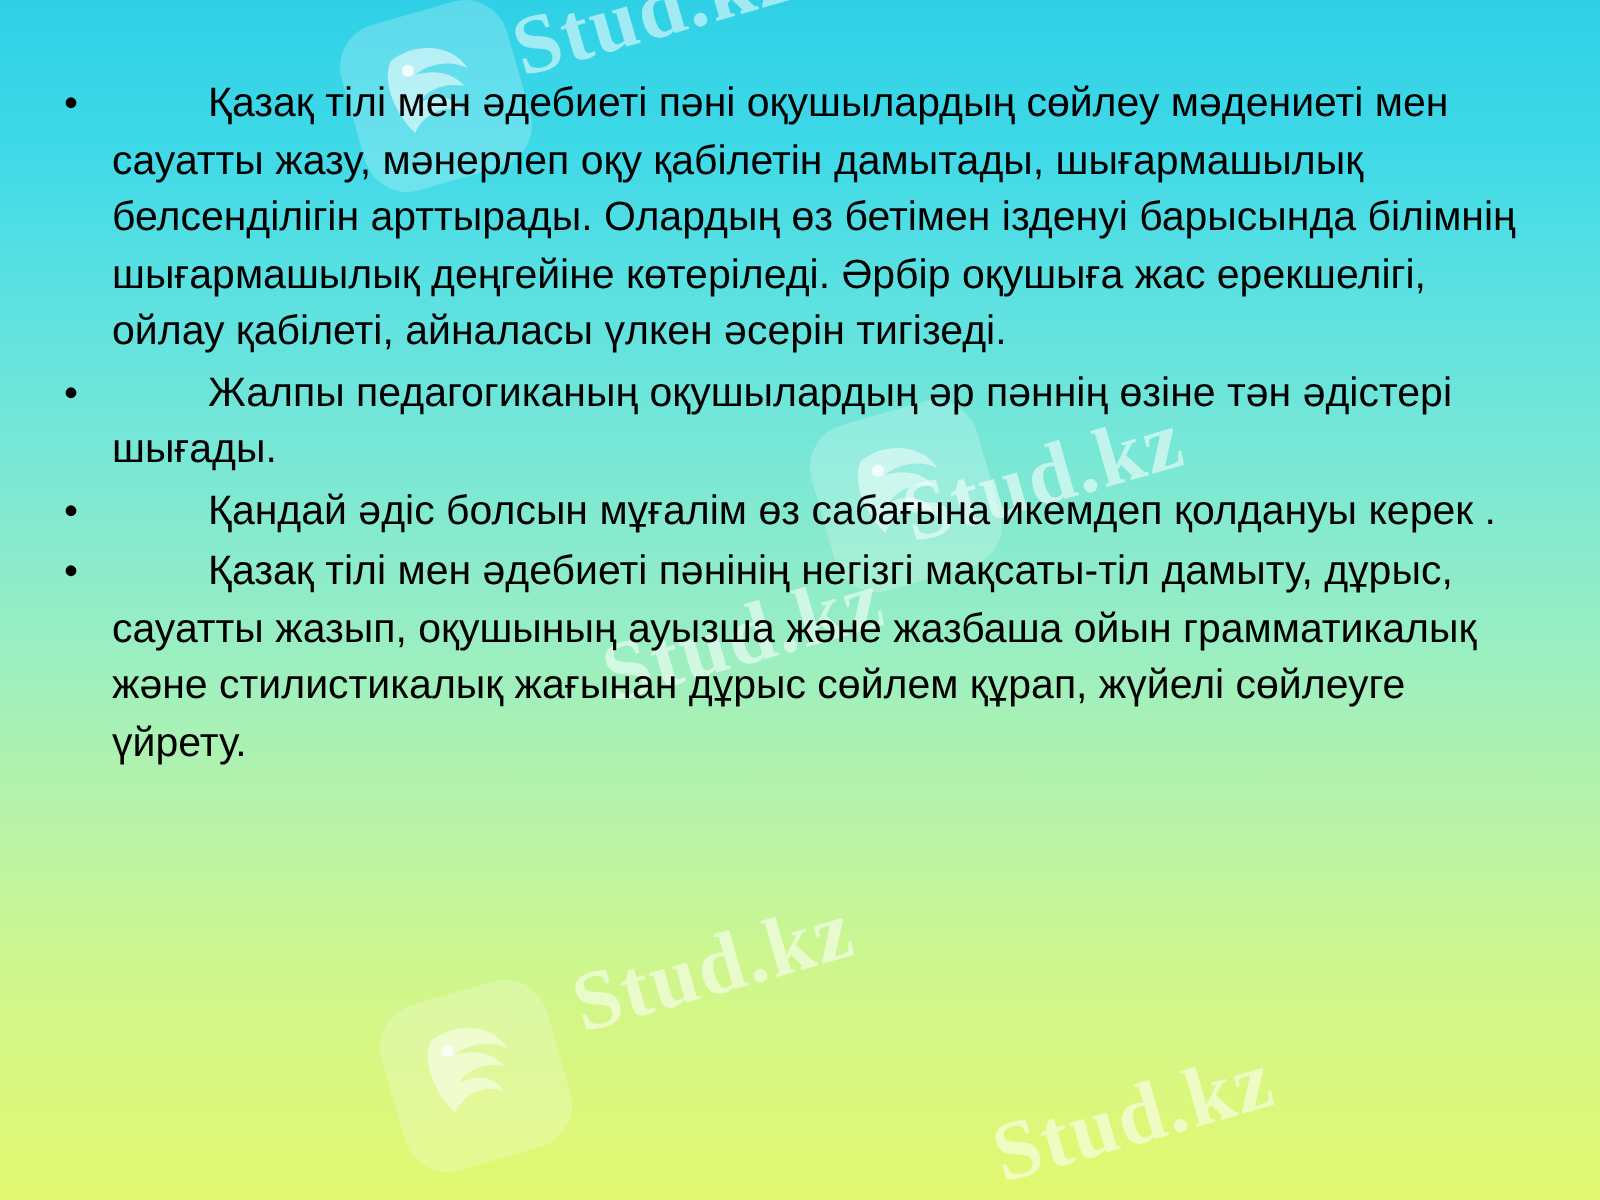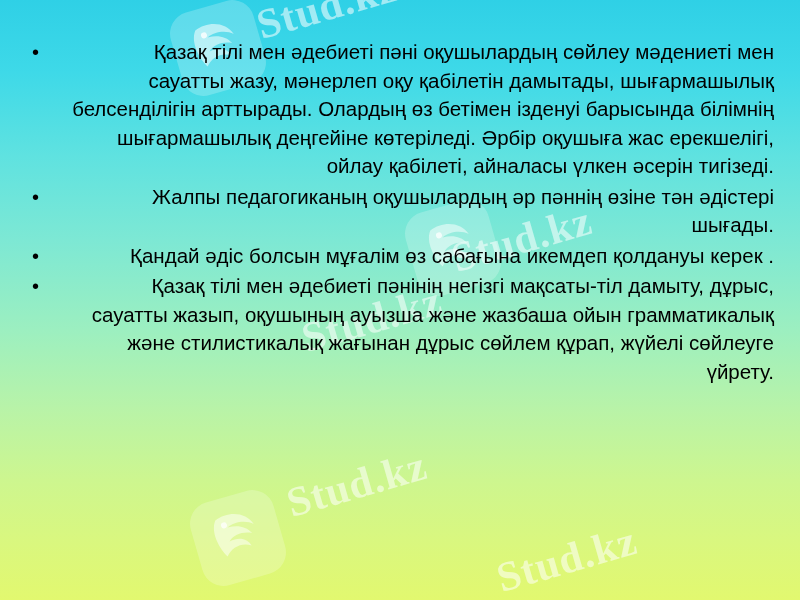--- a/index.html
+++ b/index.html
@@ -91,21 +91,20 @@
     position: absolute;
     left: 18px;
     top: 0px;
     font-size: 20px;
     line-height: 28.5px;
     color: #000;
   }
   .para {
     display: block;
     text-indent: 48px;
-    text-align: right;
   }
 </style>
 </head>
 <body>
 
 <div class="slide">
 
   <div class="wm wm-logo wml1">
     <svg width="86" height="86" viewBox="0 0 86 86" aria-hidden="true">
       <path d="M26 20 C40 14, 58 20, 62 34 C56 28, 44 26, 36 30 C46 30, 54 34, 58 42 C50 38, 40 38, 34 44 C44 42, 52 46, 54 54 C46 48, 34 50, 28 58 C22 48, 18 30, 26 20 Z" fill="rgba(255,255,255,0.55)"></path>

